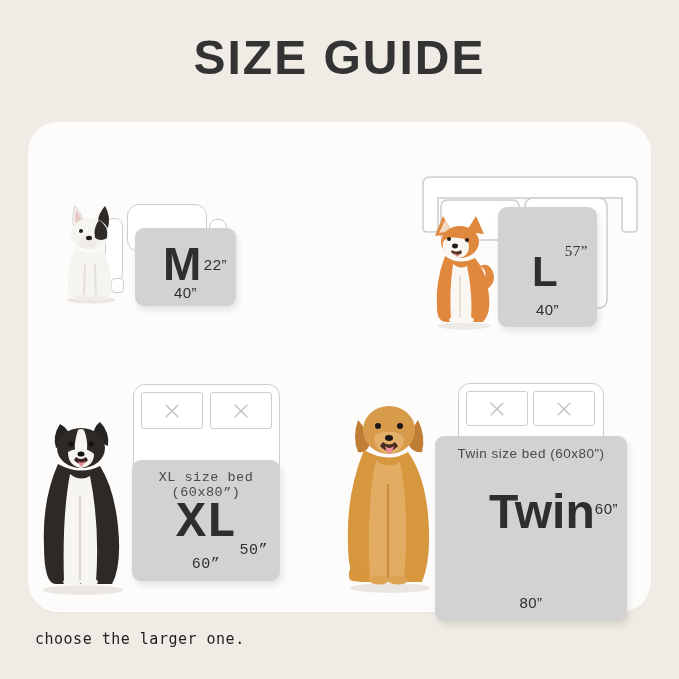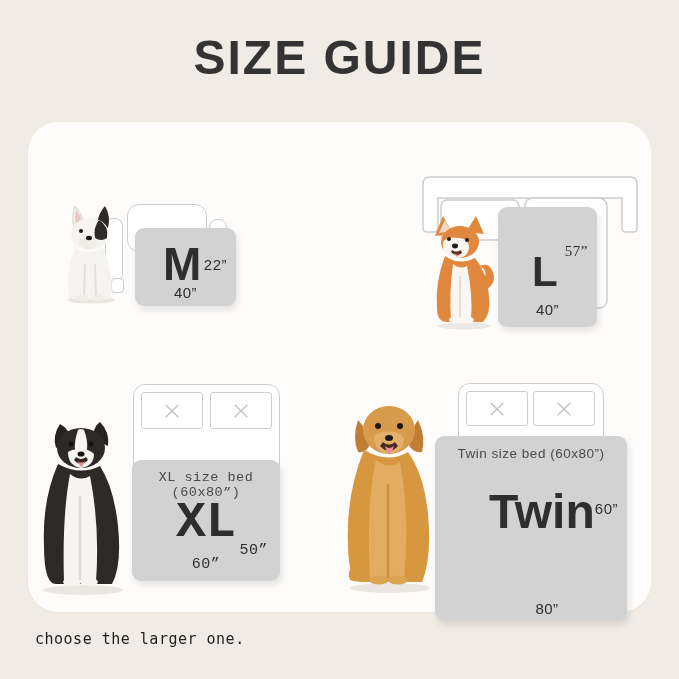--- a/index.html
+++ b/index.html
@@ -175,21 +175,21 @@
     <div class="pillow" style="left:505px;top:269px;width:62px;height:35px;z-index:2;">
       <svg width="18" height="18" viewBox="0 0 20 20">
         <path d="M3 3 L17 17 M17 3 L3 17" stroke="#c3c3c3" stroke-width="1.6" fill="none"></path>
       </svg>
     </div>
 
     <div class="blanket" style="left:407px;top:314px;width:192px;height:185px;">
       <span class="bed-caption">Twin size bed (60x80”)</span>
       <span class="size-big" style="left:54px;top:52px;font-size:48px;">Twin</span>
       <span class="dim" style="right:9px;top:64px;">60”</span>
-      <span class="dim dim-bottom" style="bottom:4px;padding-left:16px;">80”</span>
+      <span class="dim dim-bottom" style="bottom:10px;">80”</span>
     </div>
 
     <svg class="dog" style="left:316px;top:272px;" width="92" height="200" viewBox="0 0 92 200">
       <ellipse cx="46" cy="194" rx="40" ry="5" fill="#eae7e3"></ellipse>
       <path d="M14 26 Q8 44 14 58 Q22 60 26 50 Q22 34 14 26Z" fill="#c07d35"></path>
       <path d="M74 26 Q82 42 78 58 Q70 60 64 50 Q68 34 74 26Z" fill="#c07d35"></path>
       <ellipse cx="45" cy="36" rx="26" ry="24" fill="#d89a4b"></ellipse>
       <path d="M30 42 Q30 58 45 60 Q60 58 60 44 Q52 36 45 38 Q38 36 30 42Z" fill="#e3b06a"></path>
       <circle cx="34" cy="32" r="3" fill="#1c1714"></circle>
       <circle cx="56" cy="32" r="3" fill="#1c1714"></circle>

